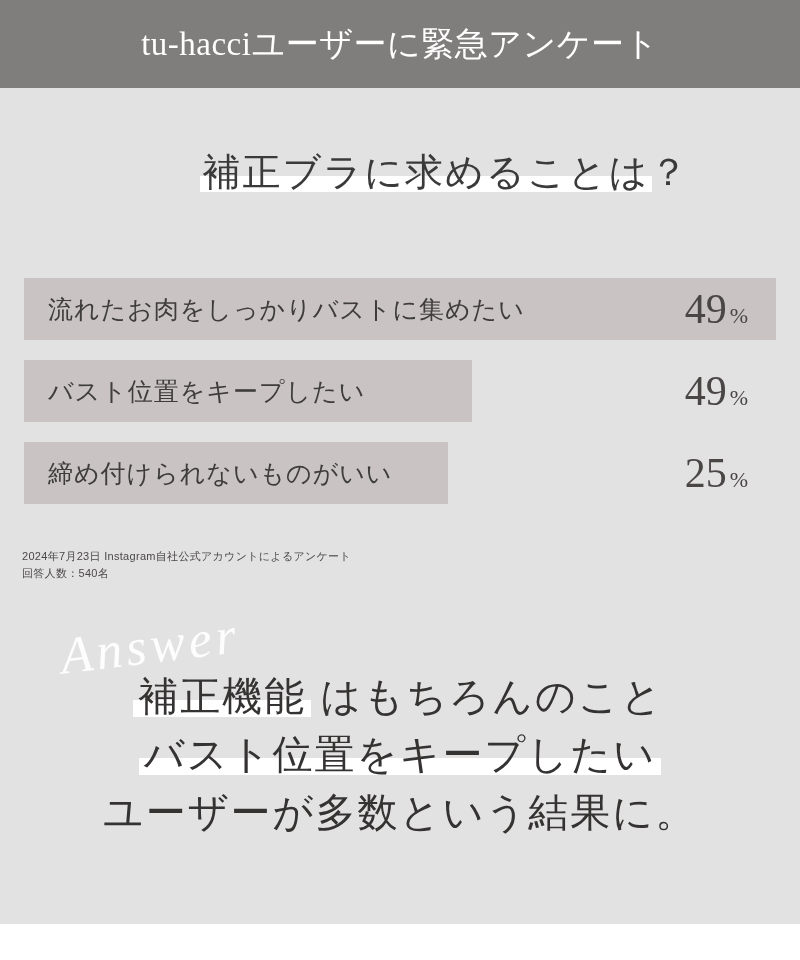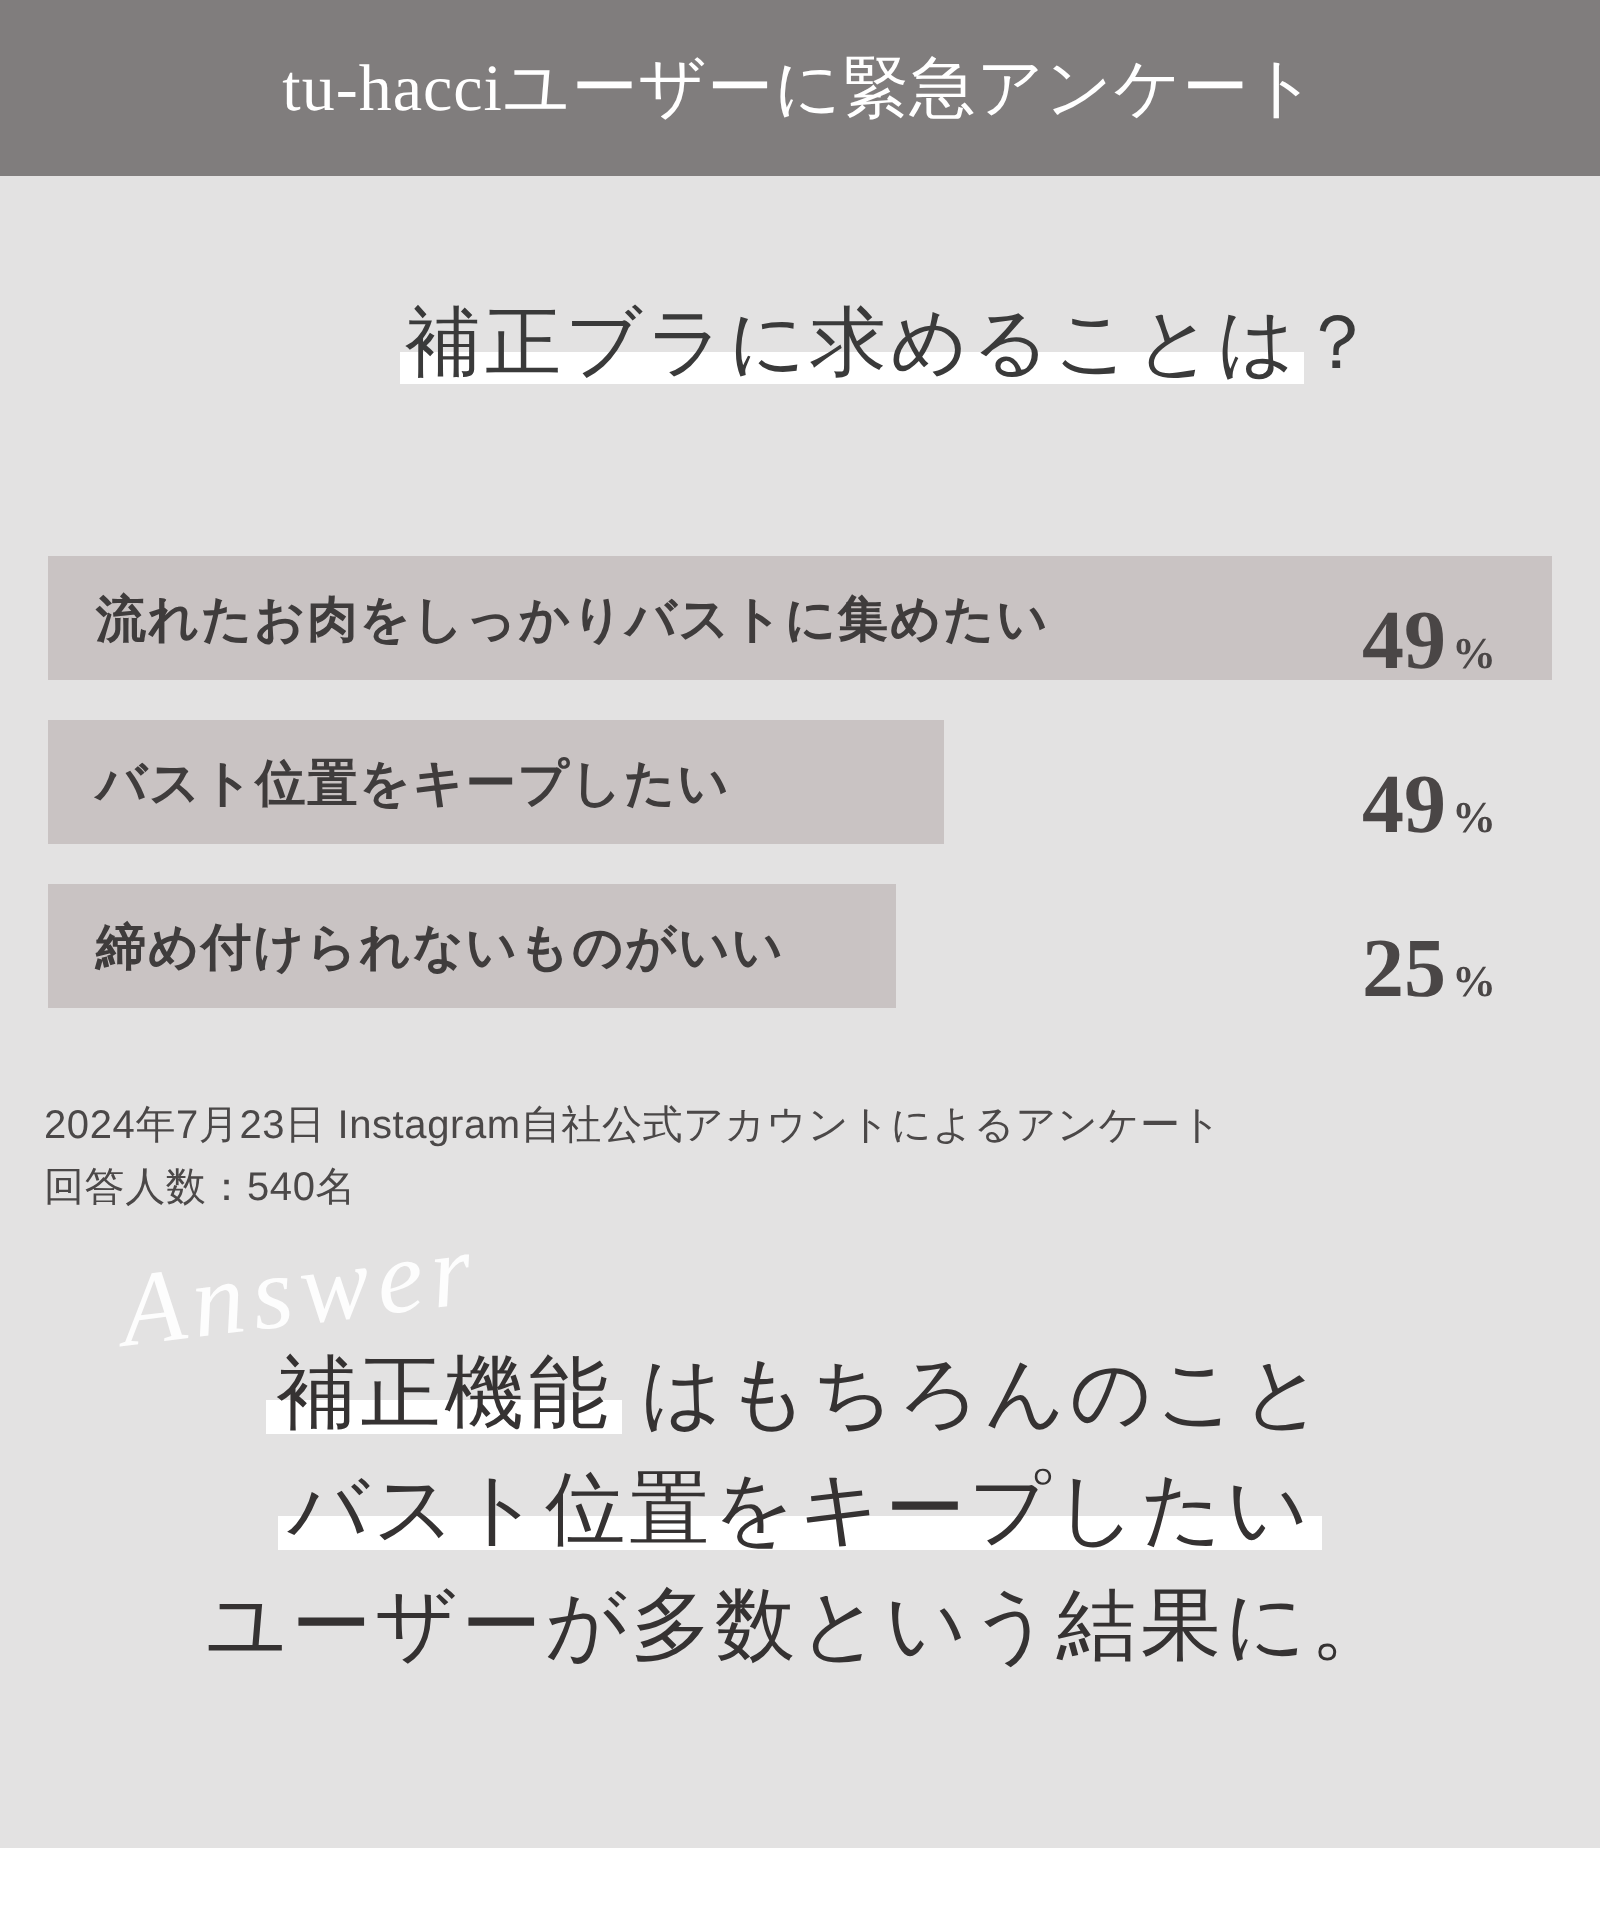--- a/index.html
+++ b/index.html
@@ -84,21 +84,20 @@
     background: #ffffff;
     z-index: -1;
   }
 
   
   .chart {
     position: absolute;
     top: 190px;
     left: 0;
     width: 788px;
-    font-weight: bold;
   }
   .bar-row {
     position: relative;
     height: 62px;
     margin-bottom: 20px;
   }
   .bar {
     position: absolute;
     left: 24px;
     top: 0;
@@ -112,21 +111,21 @@
   .bar-label {
     font-family: "Liberation Serif", serif;
     font-size: 25px;
     color: #3f3c3c;
     letter-spacing: 1px;
     white-space: nowrap;
   }
   .bar-value {
     position: absolute;
     right: 40px;
-    top: 12px;
+    top: 0;
     height: 62px;
     display: flex;
     align-items: baseline;
     justify-content: flex-end;
   }
   .bar-value .num {
     font-family: "Liberation Serif", serif;
     font-size: 42px;
     color: #4a4646;
     line-height: 62px;
@@ -146,21 +145,21 @@
 
   
   .notes {
     position: absolute;
     top: 460px;
     left: 22px;
     font-family: "Liberation Sans", sans-serif;
     color: #4b4848;
   }
   .note-line {
-    font-size: 20px;
+    font-size: 11px;
     line-height: 1.55;
     letter-spacing: 0.3px;
     white-space: nowrap;
   }
 
   
   .answer-script {
     position: absolute;
     top: 528px;
     left: 60px;

